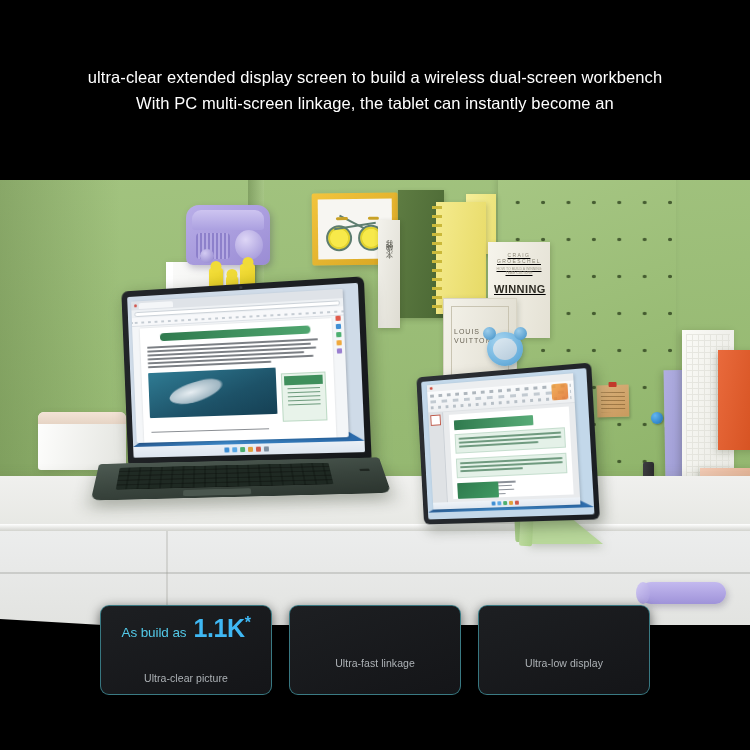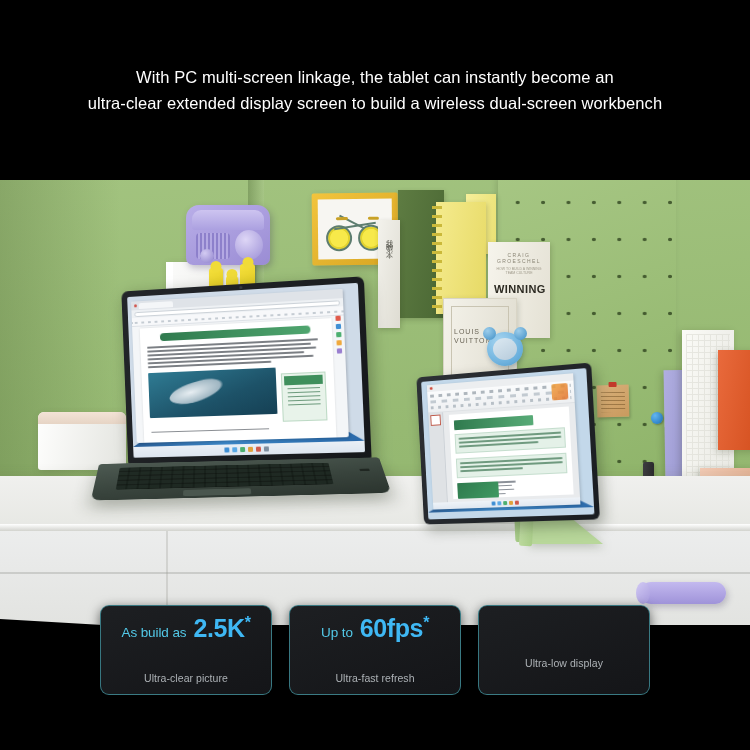--- a/index.html
+++ b/index.html
@@ -116,21 +116,21 @@
   .book { position:absolute; box-shadow:1px 2px 5px rgba(40,50,25,.22); }
   .book-grn { left:398px; top:10px; width:46px; height:128px; background:linear-gradient(100deg,#5e7c42,#4a6734); }
   .book-wht { left:378px; top:40px; width:22px; height:108px; background:linear-gradient(100deg,#f3f2ec,#dedcd2); }
   .book-wht .vtxt { position:absolute; left:6px; top:14px; color:#55554c; font-size:7px; writing-mode:vertical-rl; letter-spacing:3px; }
   .notebook-yel { position:absolute; left:436px; top:22px; width:50px; height:112px;
     background:linear-gradient(100deg,#f5eb8e,#e6d964); box-shadow:1px 2px 5px rgba(40,50,25,.22); }
   .spiral { position:absolute; left:-4px; top:4px; width:10px; height:104px;
     background:repeating-linear-gradient(180deg,#cbb93a 0 3px,transparent 3px 9px); }
   .book-win { position:absolute; left:488px; top:62px; width:62px; height:96px;
     background:linear-gradient(100deg,#f6f4ec,#e4e1d4); box-shadow:1px 2px 5px rgba(40,50,25,.22);
-    padding:10px 6px 0; }
+    padding:10px 6px 0;text-decoration:underline; }
   .win-author { font-size:5px; color:#8a8575; letter-spacing:1.4px; text-align:center; }
   .win-sub { font-size:3.5px; color:#a09b8c; text-align:center; margin-top:3px; }
   .win-title { font-size:11px; color:#2c2a22; font-weight:700; text-align:center; margin-top:8px; letter-spacing:.4px; }
 
   
   .lvbox { position:absolute; left:443px; top:118px; width:74px; height:88px;
     background:linear-gradient(100deg,#f4f2ea,#e0ddd0); box-shadow:1px 2px 6px rgba(40,50,25,.2);
     border:1px solid #d9d5c6; }
   .lv-inner { position:absolute; inset:7px; border:1px solid #c9c4b2; }
   .lv-txt { position:absolute; left:10px; top:28px; font-size:7px; color:#6a6557; letter-spacing:1px; line-height:9px; }
@@ -315,22 +315,22 @@
   .card-val { color:#3fb8f4; font-size:25px; font-weight:700; letter-spacing:-.4px; }
   .card-val sup { font-size:16px; font-weight:700; vertical-align:super; line-height:0; }
   .card-sub { color:#adb2b6; font-size:10.5px; font-weight:400; margin-top:29px; letter-spacing:.05px; }
 </style>
 </head>
 <body>
 
 <div class="page">
 
   <div class="headline">
+    <div class="headline-line">ultra-clear extended display screen to build a wireless dual-screen workbench</div>
     <div class="headline-line">With PC multi-screen linkage, the tablet can instantly become an</div>
-    <div class="headline-line">ultra-clear extended display screen to build a wireless dual-screen workbench</div>
   </div>
 
   <div class="photo">
     <div class="wall"></div>
     <div class="wall-shadow-l"></div>
     <div class="wall-corner"></div>
 
     <div class="pegboard">
       <div class="peg-holes"></div>
     </div>
@@ -552,31 +552,27 @@
   </div>
 
   <div class="band"></div>
   <div class="band-slant"></div>
 
   <div class="cards">
 
     <div class="card">
       <div class="card-top">
         <span class="card-pre">As build as</span>
-        <span class="card-val"><span>2.5K</span><sup>*</sup></span>
+        <span class="card-val"><span>1.1K</span><sup>*</sup></span>
       </div>
       <div class="card-sub">Ultra-clear picture</div>
     </div>
 
     <div class="card">
-      <div class="card-top">
-        <span class="card-pre">Up to</span>
-        <span class="card-val"><span>60fps</span><sup>*</sup></span>
-      </div>
-      <div class="card-sub">Ultra-fast refresh</div>
+      <div class="card-sub">Ultra-fast linkage</div>
     </div>
 
     <div class="card">
       <div class="card-sub">Ultra-low display</div>
     </div>
 
   </div>
 
 </div>
 

